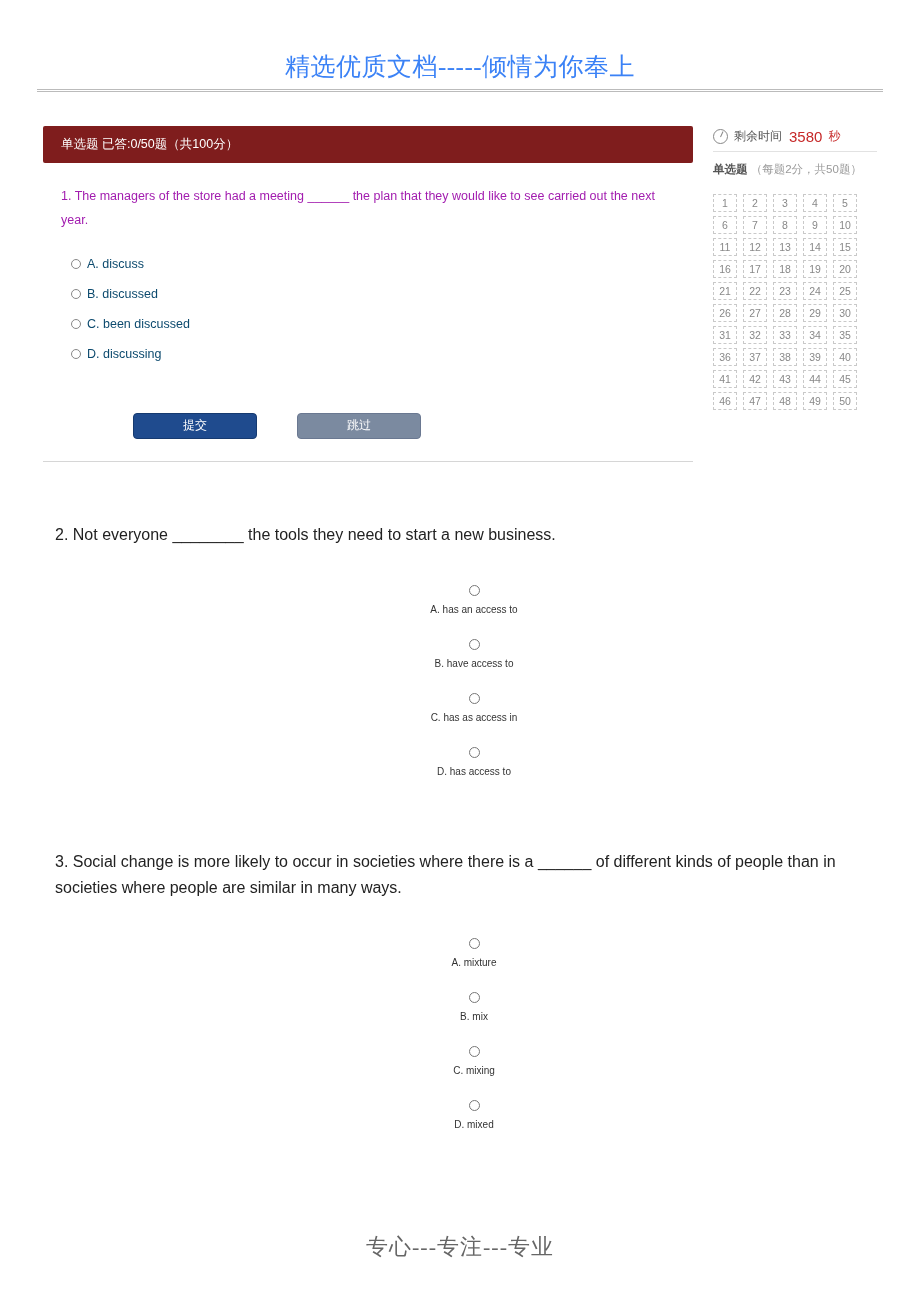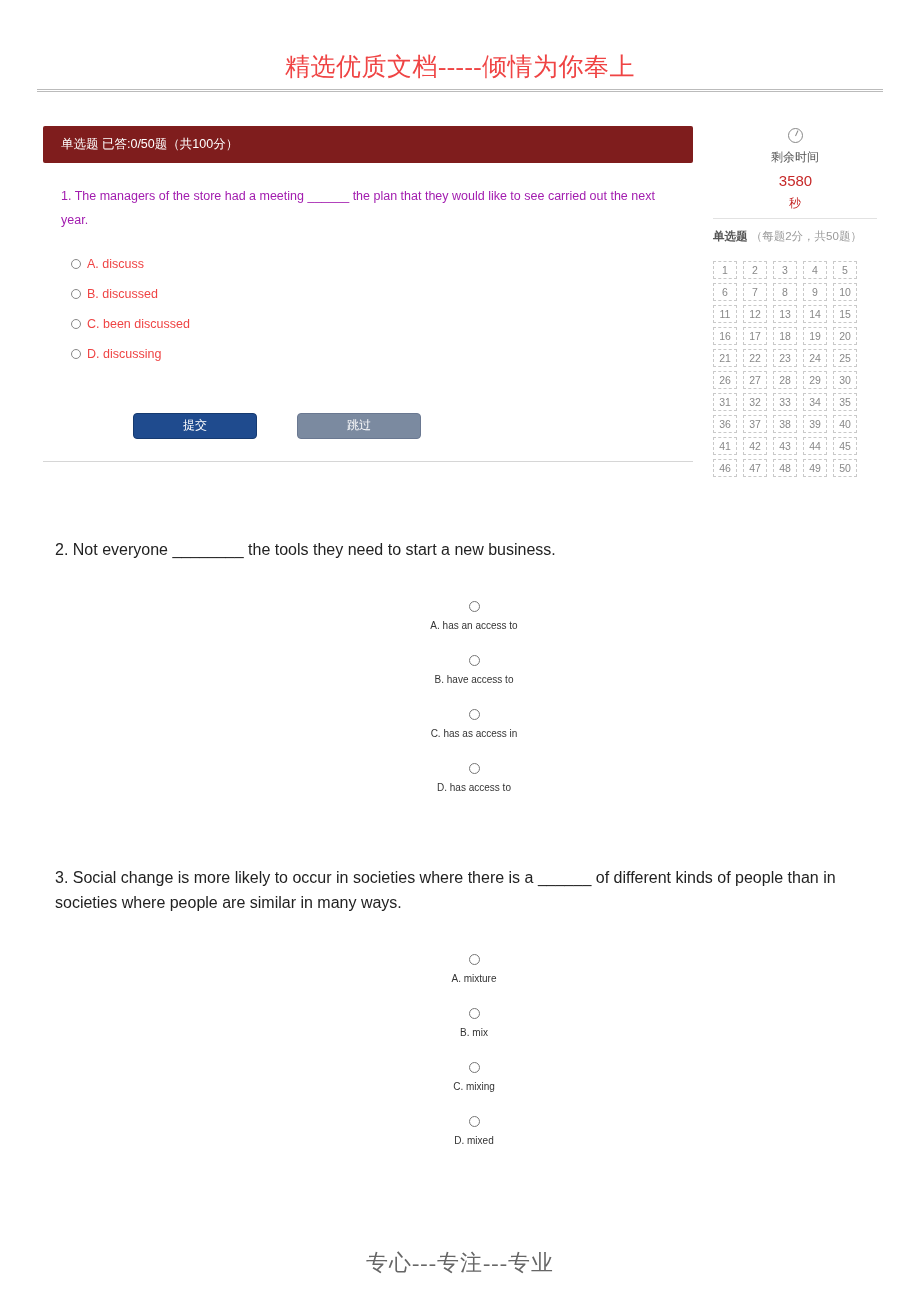--- a/index.html
+++ b/index.html
@@ -11,21 +11,21 @@
     color: #333;
   }
   .page-container {
     width: 100%;
     padding: 50px 35px 30px;
   }
   .top-title {
     text-align: center;
     font-family: "SimSun", serif;
     font-size: 25px;
-    color: #ef4444;
+    color: #3b82f6;
     letter-spacing: 0.5px;
     margin-bottom: 6px;
   }
   .double-rule {
     border: none;
     border-top: 1px solid #bbb;
     border-bottom: 1px solid #bbb;
     height: 3px;
     margin: 0 2px 34px;
   }
@@ -56,21 +56,21 @@
     padding: 0 18px;
     line-height: 1.9;
     margin-bottom: 16px;
   }
   .q1-choice {
     padding: 8px 18px 8px 28px;
     font-size: 12.5px;
     display: flex;
     align-items: center;
     gap: 6px;
-    color: #ef4444;
+    color: #0c4a6e;
   }
   .q1-choice .radio {
     width: 10px; height: 10px;
     border: 1px solid #888;
     border-radius: 50%;
     display: inline-block;
     flex-shrink: 0;
   }
 
   .btn-row {
@@ -105,21 +105,20 @@
     color: #555;
   }
   .timer-row {
     display: flex;
     align-items: center;
     gap: 6px;
     border-bottom: 1px solid #e2e2e2;
     padding-bottom: 6px;
     margin-bottom: 10px;
     font-size: 12px;
-    flex-direction: column;
   }
   .timer-icon {
     width: 15px; height: 15px;
     border: 1.2px solid #888;
     border-radius: 50%;
     position: relative;
     flex-shrink: 0;
   }
   .timer-icon::after {
     content:"";

